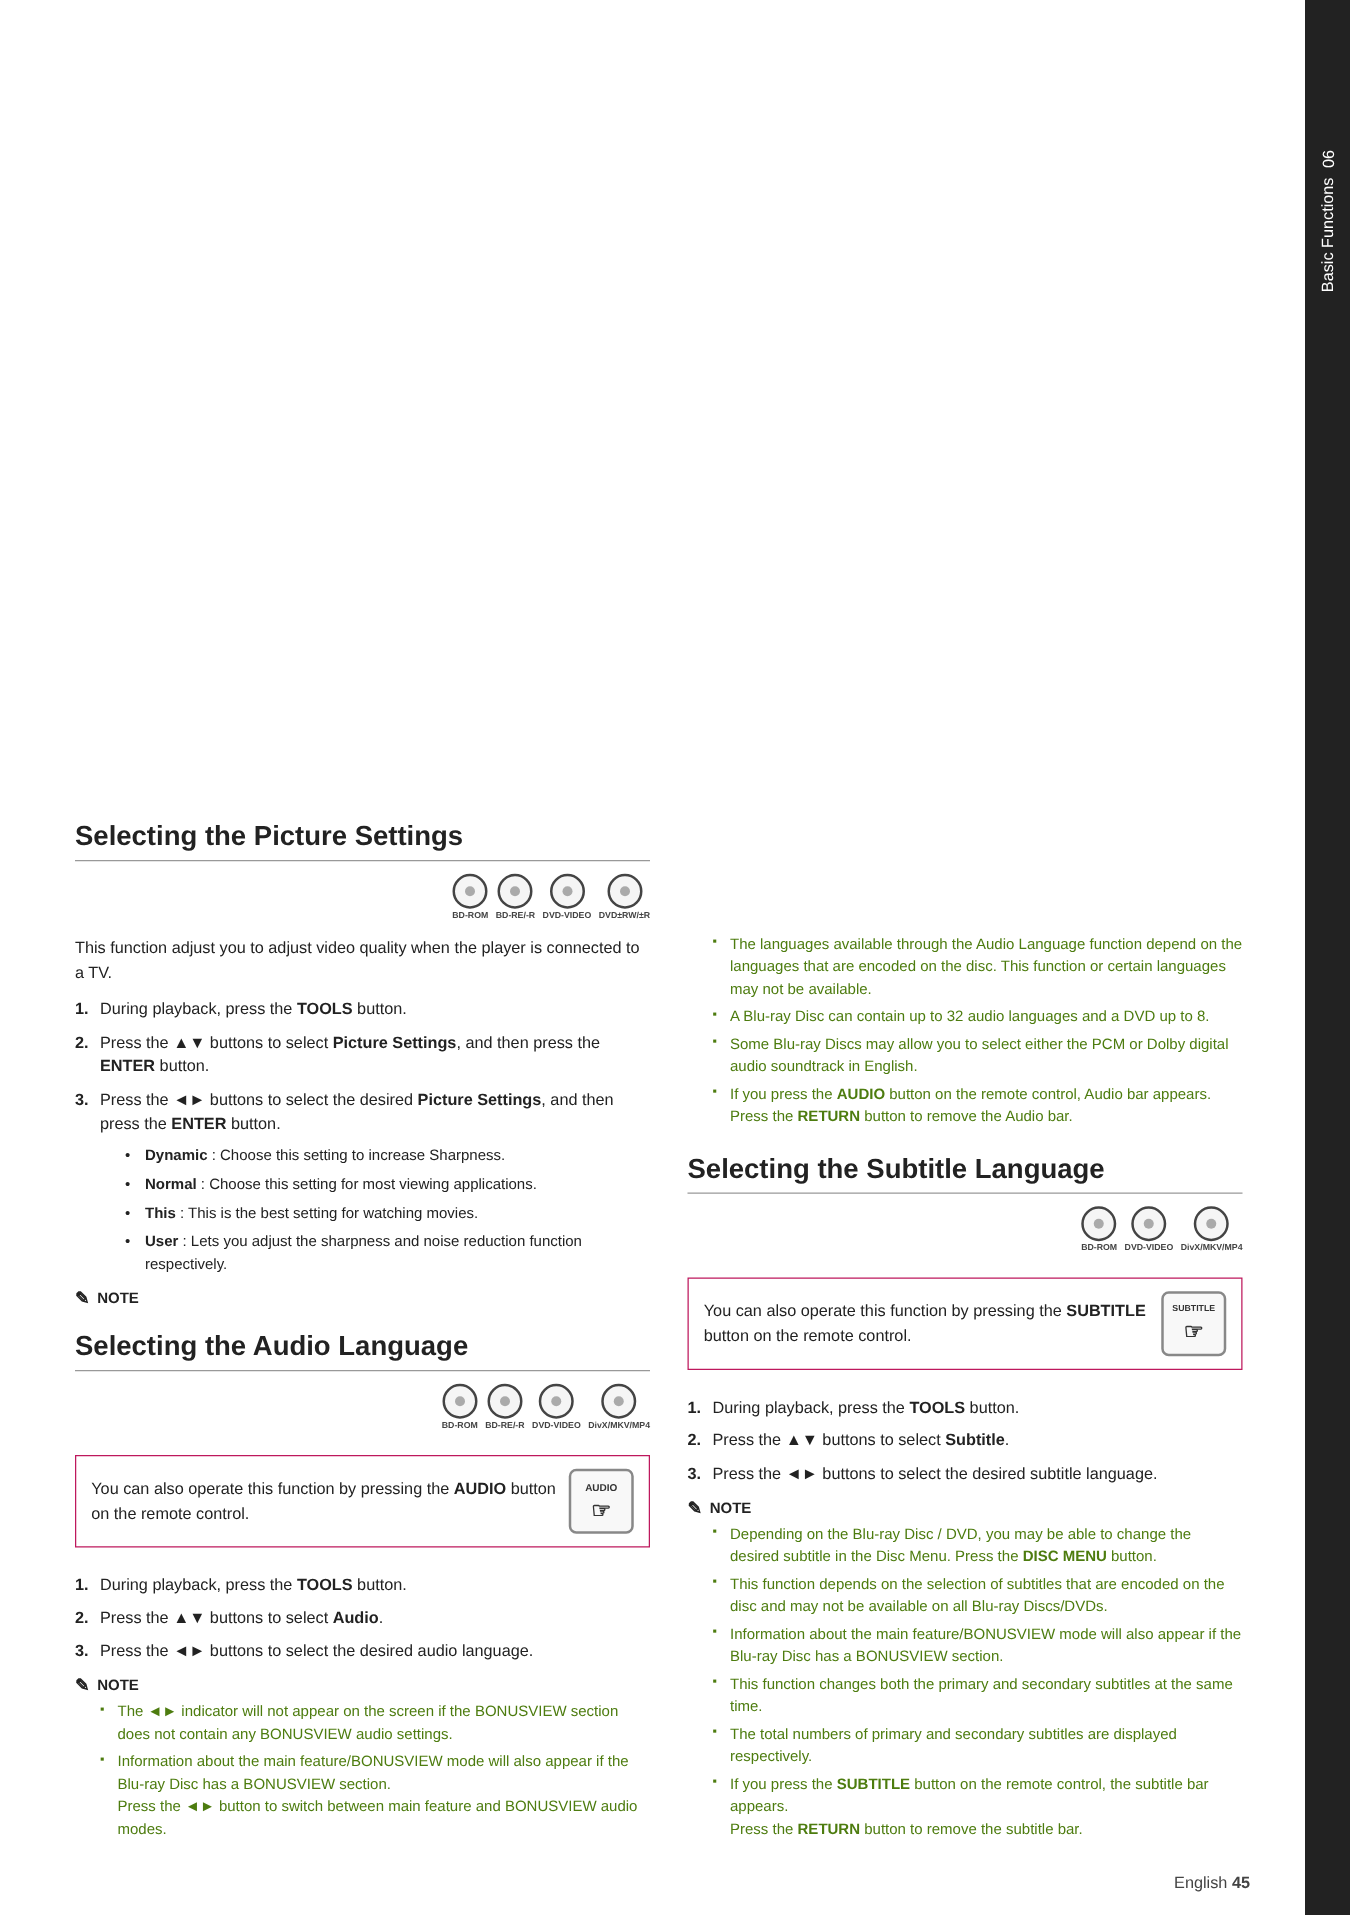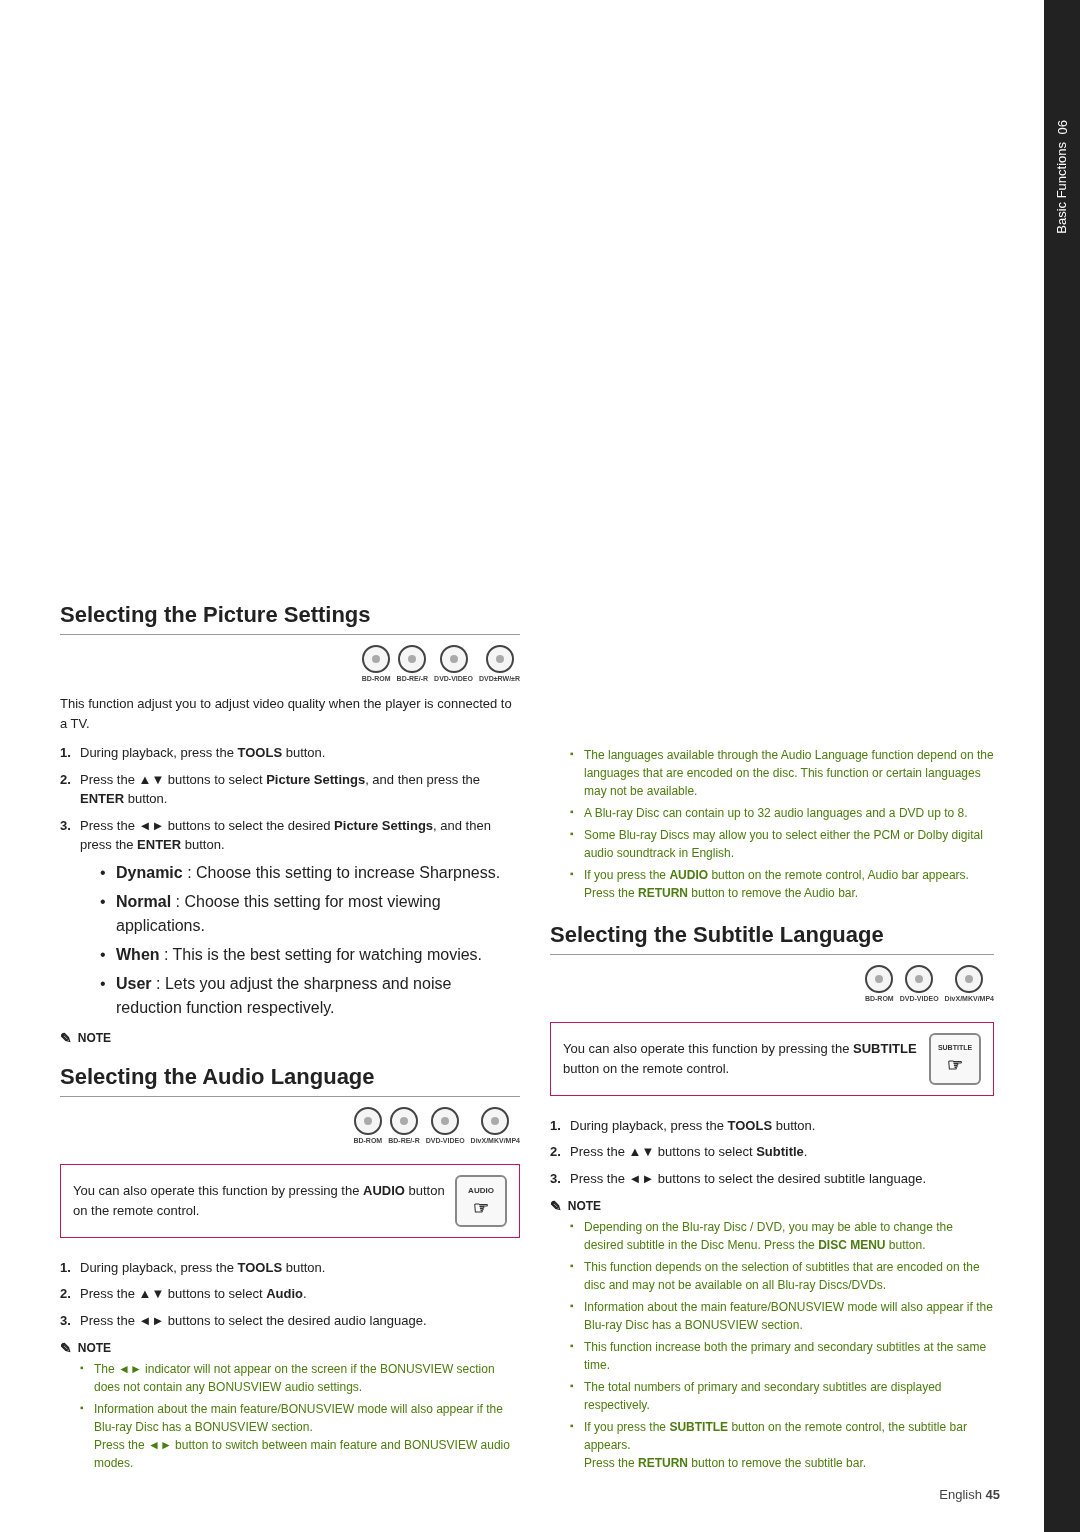--- a/index.html
+++ b/index.html
@@ -139,21 +139,21 @@
     }
     .bullet-list {
       list-style: none;
       margin: 6px 0 6px 20px;
       padding-left: 0;
     }
     .bullet-list li {
       padding-left: 16px;
       position: relative;
       margin-bottom: 5px;
-      font-size: 16px;
+      font-size: 12px;
       line-height: 1.5;
     }
     .bullet-list li::before {
       content: '•';
       position: absolute;
       left: 0;
     }
     .note-section {
       margin: 10px 0;
     }
@@ -215,21 +215,21 @@
       color: #333;
       flex-shrink: 0;
       margin-left: 10px;
     }
     .remote-hand {
       font-size: 18px;
       line-height: 1;
     }
     .page-footer {
       position: absolute;
-      bottom: 30px;
+      bottom: 19px;
       right: 80px;
       font-size: 13px;
       color: #444;
       margin-top: 38px;
     }
   </style>
 </head>
 <body>
 
 <div class="page">
@@ -283,21 +283,21 @@
           <li>
             <span class="num">2.</span>
             Press the ▲▼ buttons to select <strong>Picture Settings</strong>, and then press the <strong>ENTER</strong> button.
           </li>
           <li>
             <span class="num">3.</span>
             Press the ◄► buttons to select the desired <strong>Picture Settings</strong>, and then press the <strong>ENTER</strong> button.
             <ul class="bullet-list">
               <li><strong>Dynamic</strong> : Choose this setting to increase Sharpness.</li>
               <li><strong>Normal</strong> : Choose this setting for most viewing applications.</li>
-              <li><strong>When</strong> : This is the best setting for watching movies.</li>
+              <li><strong>This</strong> : This is the best setting for watching movies.</li>
               <li><strong>User</strong> : Lets you adjust the sharpness and noise reduction function respectively.</li>
             </ul>
           </li>
         </ol>
 
         <div class="note-section">
           <div class="note-title">
             <span class="note-icon">✎</span>
             <span>NOTE</span>
           </div>
@@ -434,21 +434,21 @@
 
         <div class="note-section">
           <div class="note-title">
             <span class="note-icon">✎</span>
             <span>NOTE</span>
           </div>
           <ul class="note-list">
             <li>Depending on the Blu-ray Disc / DVD, you may be able to change the desired subtitle in the Disc Menu. Press the <strong>DISC MENU</strong> button.</li>
             <li>This function depends on the selection of subtitles that are encoded on the disc and may not be available on all Blu-ray Discs/DVDs.</li>
             <li>Information about the main feature/BONUSVIEW mode will also appear if the Blu-ray Disc has a BONUSVIEW section.</li>
-            <li>This function increase both the primary and secondary subtitles at the same time.</li>
+            <li>This function changes both the primary and secondary subtitles at the same time.</li>
             <li>The total numbers of primary and secondary subtitles are displayed respectively.</li>
             <li>If you press the <strong>SUBTITLE</strong> button on the remote control, the subtitle bar appears.<br>Press the <strong>RETURN</strong> button to remove the subtitle bar.</li>
           </ul>
         </div>
       </div>
     </div>
   </div>
 
   <div class="page-footer">
     <span>English</span>&nbsp;<strong>45</strong>

